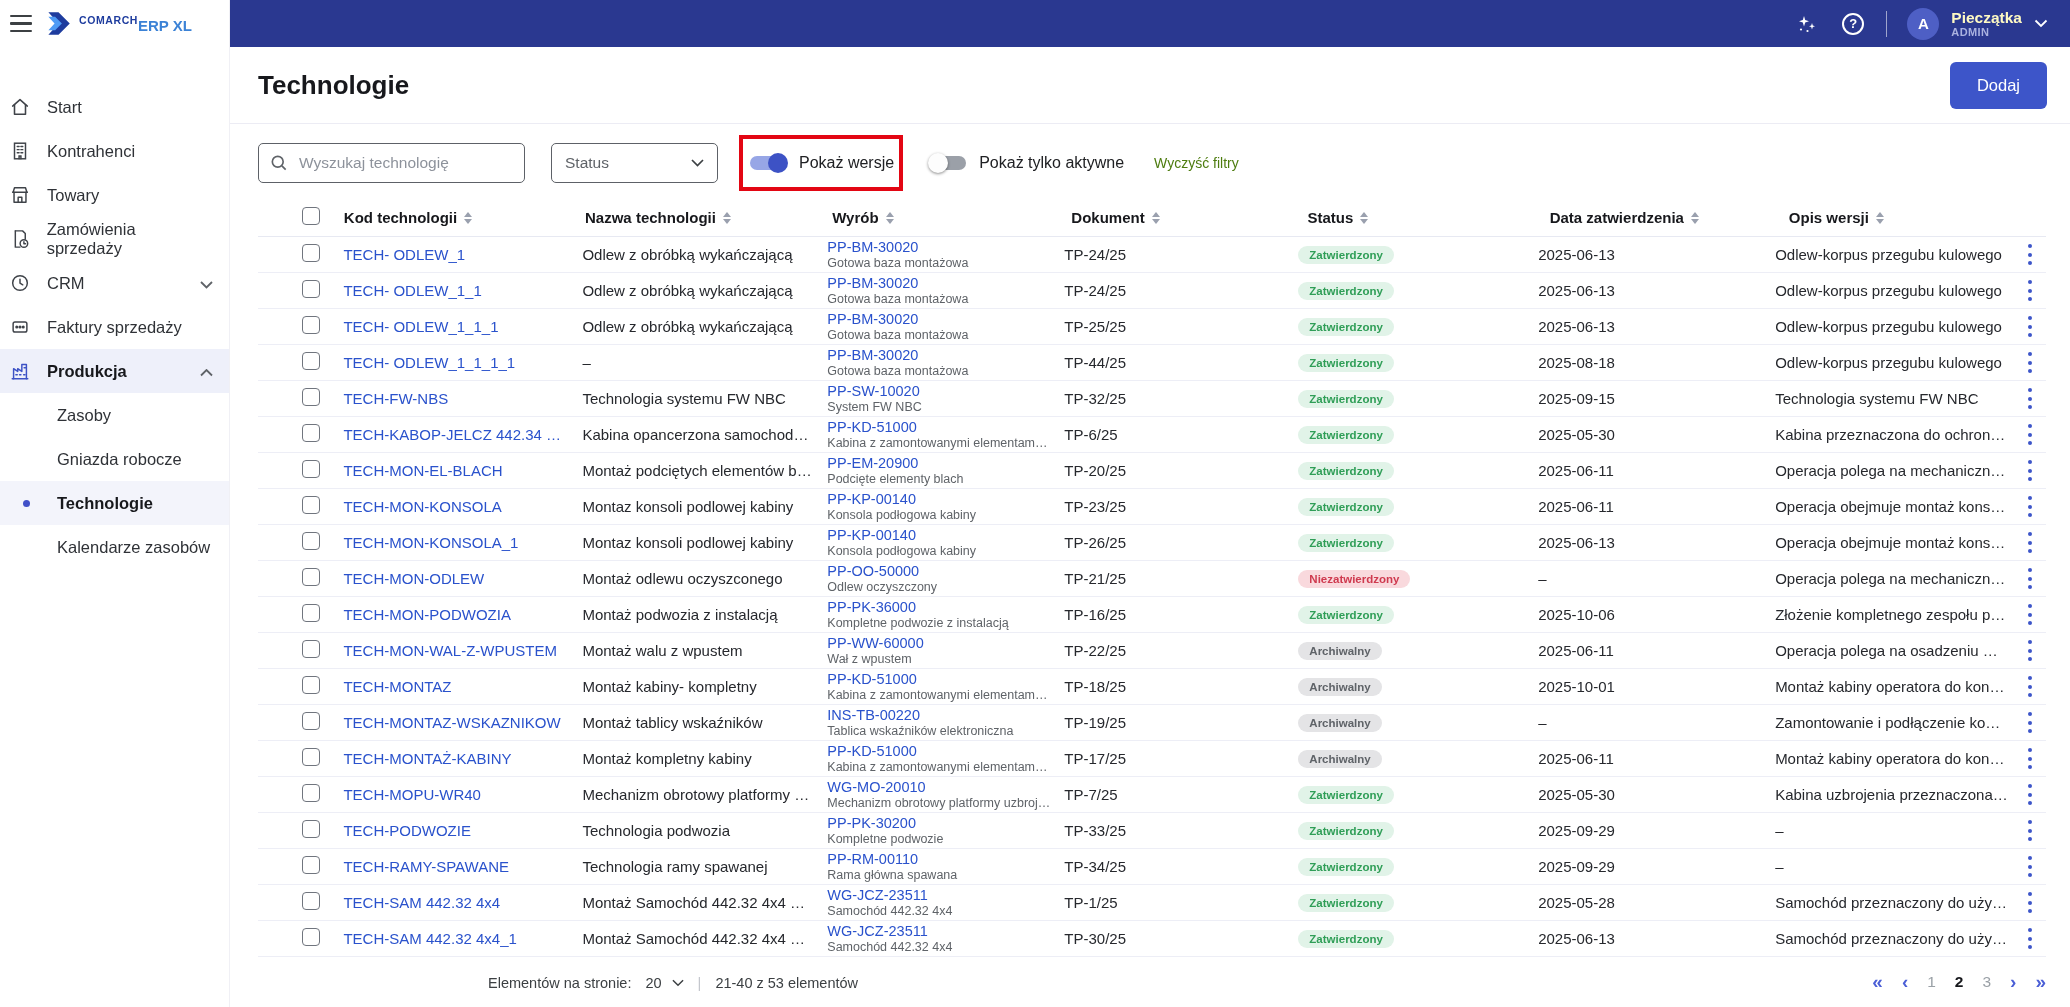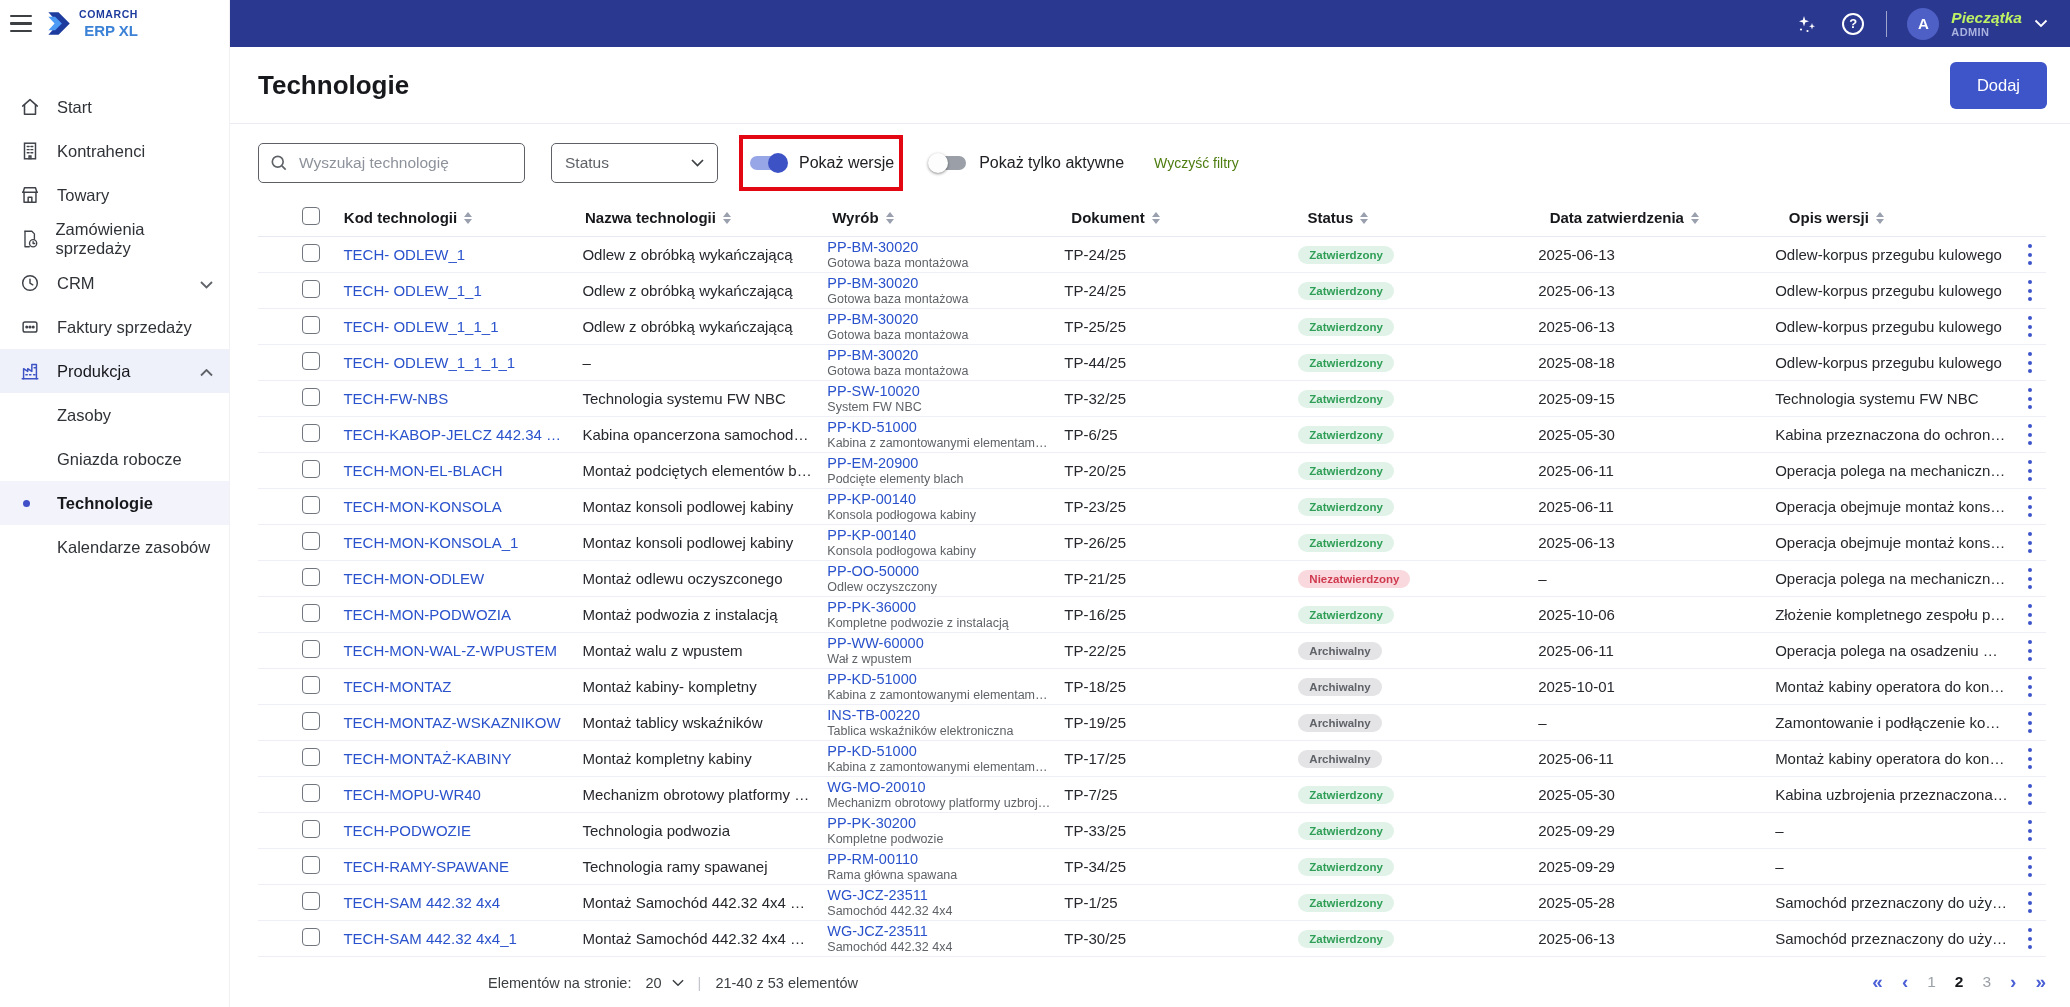--- a/index.html
+++ b/index.html
@@ -12,37 +12,37 @@
   .topbar { position:absolute; left:230px; top:0; right:0; height:47px; background:#2A3890;
     display:flex; align-items:center; justify-content:flex-end; gap:20px; padding-right:22px; }
   .tb-icon { width:26px; height:26px; display:flex; align-items:center; justify-content:center; cursor:pointer; }
   .help-circle { width:22px; height:22px; border:2px solid #fff; border-radius:50%; color:#fff;
     font-size:13px; font-weight:700; display:flex; align-items:center; justify-content:center; }
   .tb-divider { width:1px; height:26px; background:rgba(255,255,255,.55); }
   .userbox { display:flex; align-items:center; gap:12px; cursor:pointer; }
   .avatar { width:32px; height:32px; border-radius:50%; background:#4E5FC5; color:#fff;
     display:flex; align-items:center; justify-content:center; font-size:15px; font-weight:700; }
   .user-meta { display:flex; flex-direction:column; line-height:1.1; }
-  .user-name { color:#bef264; font-size:15.5px; font-weight:700;font-style:italic; }
+  .user-name { color:#fef9c3; font-size:15.5px; font-weight:700; }
   .user-role { color:#aab2e0; font-size:11px; font-weight:700; letter-spacing:.4px; }
   
   .sidebar { position:absolute; left:0; top:0; width:230px; height:100%; background:#fff; border-right:1px solid #f0f0f5; }
   .sb-header { height:47px; display:flex; align-items:center; gap:13px; padding-left:10px; }
   .hamburger { width:22px; display:flex; flex-direction:column; gap:5px; cursor:pointer; }
   .hamburger span { height:2.5px; background:#3c4043; border-radius:1px; }
   .logo { display:flex; align-items:center; gap:7px; }
-  .logo-text { display:flex; flex-direction:column; line-height:1;align-items:flex-end; }
+  .logo-text { display:flex; flex-direction:row; line-height:1; }
   .logo-top { font-size:10.5px; font-weight:700; color:#1E3C9E; letter-spacing:.6px; }
   .logo-bottom { font-size:15px; font-weight:700; color:#3B82D6; margin-top:3px; }
   .nav { margin-top:38px; }
-  .nav-item { height:44px; display:flex; align-items:center; gap:16px; padding:0 16px 0 19px;
+  .nav-item { height:44px; display:flex; align-items:center; gap:16px; padding:0 16px 0 9px;
     font-size:16.5px; color:#2f3237; cursor:pointer; }
   .nav-item .chev { margin-left:auto; }
   .nav-item.parent-active { background:#eef0fa; }
-  .nav-item.parent-active .lbl { font-weight:400; color:#17181c; }
+  .nav-item.parent-active .lbl { font-weight:700; color:#17181c; }
   .sub-item { height:44px; display:flex; align-items:center; padding-left:57px; font-size:16.5px;
     color:#2f3237; cursor:pointer; position:relative; }
   .sub-item.active { background:#f3f4fb; font-weight:700; color:#17181c; }
   .active-dot { position:absolute; left:23px; top:19px; width:7px; height:7px; border-radius:50%; background:#4150c8; }
   
   .main { position:absolute; left:230px; top:47px; right:0; bottom:0; background:#fff; }
   .page-header { display:flex; align-items:center; justify-content:space-between;
     padding:15px 23px 14px 28px; border-bottom:1px solid #ececf4; }
   .page-title { font-size:26px; font-weight:600; color:#17181c; }
   .btn-primary { background:#3D55C9; color:#fff; border:none; border-radius:6px;

